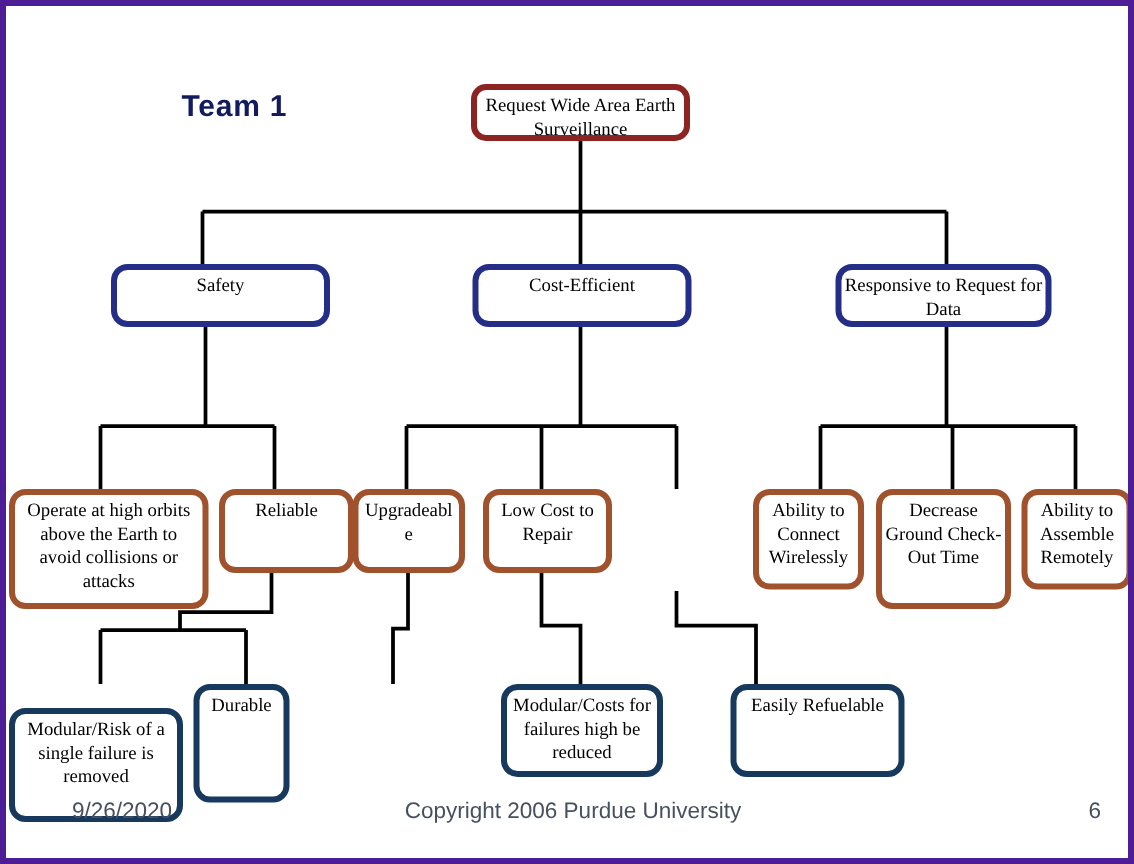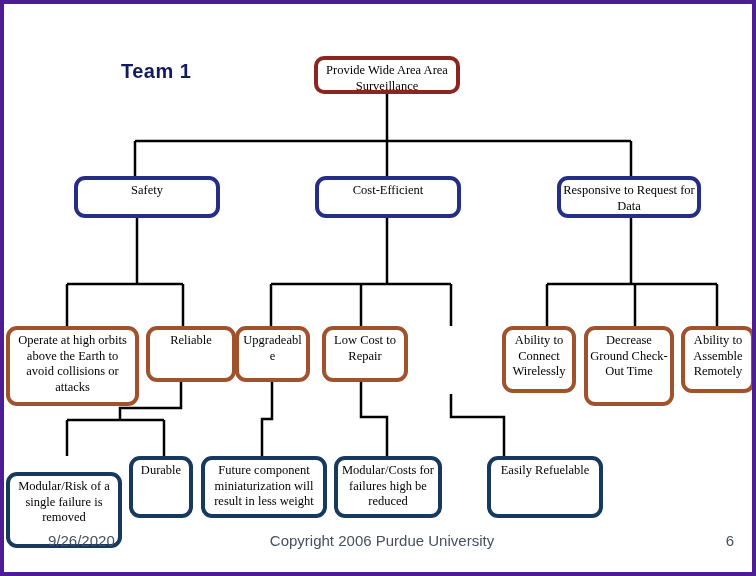--- a/index.html
+++ b/index.html
@@ -90,37 +90,36 @@
       <path d="M177 378 V404 H116 V416"></path>
       <path d="M63 416 H160"></path>
       <path d="M63 416 V452"></path>
       <path d="M160 416 V452"></path>
       <path d="M268 378 V415 H258 V452"></path>
       <path d="M357 378 V413 H383 V452"></path>
       <path d="M447 390 V413 H500 V452"></path>
     </g>
   </svg>
 
-  <div class="node lv1" style="left:310px;top:52px;width:146px;height:38px;">Provide Wide Area Area Surveillance</div>
+  <div class="node lv1" style="left:310px;top:52px;width:146px;height:38px;">Request Wide Area Earth Surveillance</div>
 
   <div class="node lv2" style="left:70px;top:172px;width:146px;height:42px;">Safety</div>
   <div class="node lv2" style="left:311px;top:172px;width:146px;height:42px;">Cost-Efficient</div>
   <div class="node lv2" style="left:553px;top:172px;width:144px;height:42px;padding-left:1px;padding-right:1px;">Responsive to Request for Data</div>
 
   <div class="node lv3" style="left:2px;top:322px;width:133px;height:80px;">Operate at high orbits above the Earth to avoid collisions or attacks</div>
   <div class="node lv3" style="left:142px;top:322px;width:90px;height:56px;">Reliable</div>
   <div class="node lv3" style="left:231px;top:322px;width:75px;height:56px;">Upgradeable</div>
   <div class="node lv3" style="left:318px;top:322px;width:86px;height:56px;">Low Cost to Repair</div>
   <div class="node lv3" style="left:498px;top:322px;width:74px;height:67px;">Ability to Connect Wirelessly</div>
   <div class="node lv3" style="left:580px;top:322px;width:90px;height:80px;">Decrease Ground Check-Out Time</div>
   <div class="node lv3" style="left:677px;top:322px;width:74px;height:67px;">Ability to Assemble Remotely</div>
 
   <div class="node lv4" style="left:2px;top:468px;width:116px;height:76px;">Modular/Risk of a single failure is removed</div>
-  <div class="node lv4" style="left:125px;top:452px;width:64px;height:62px;">Durable</div>
-  <div class="node lv4" style="left:197px;top:452px;width:126px;height:62px;">Future component miniaturization will result in less weight</div>
+  <div class="node lv4" style="left:125px;top:452px;width:64px;height:79px;">Durable</div>
   <div class="node lv4" style="left:330px;top:452px;width:108px;height:62px;">Modular/Costs for failures high be reduced</div>
   <div class="node lv4" style="left:443px;top:452px;width:116px;height:62px;margin-left:40px;">Easily Refuelable</div>
 
   <div class="footer">
     <span class="date">9/26/2020</span>
     <span class="copyright">Copyright 2006 Purdue University</span>
     <span class="page-number">6</span>
   </div>
 
 </div>

